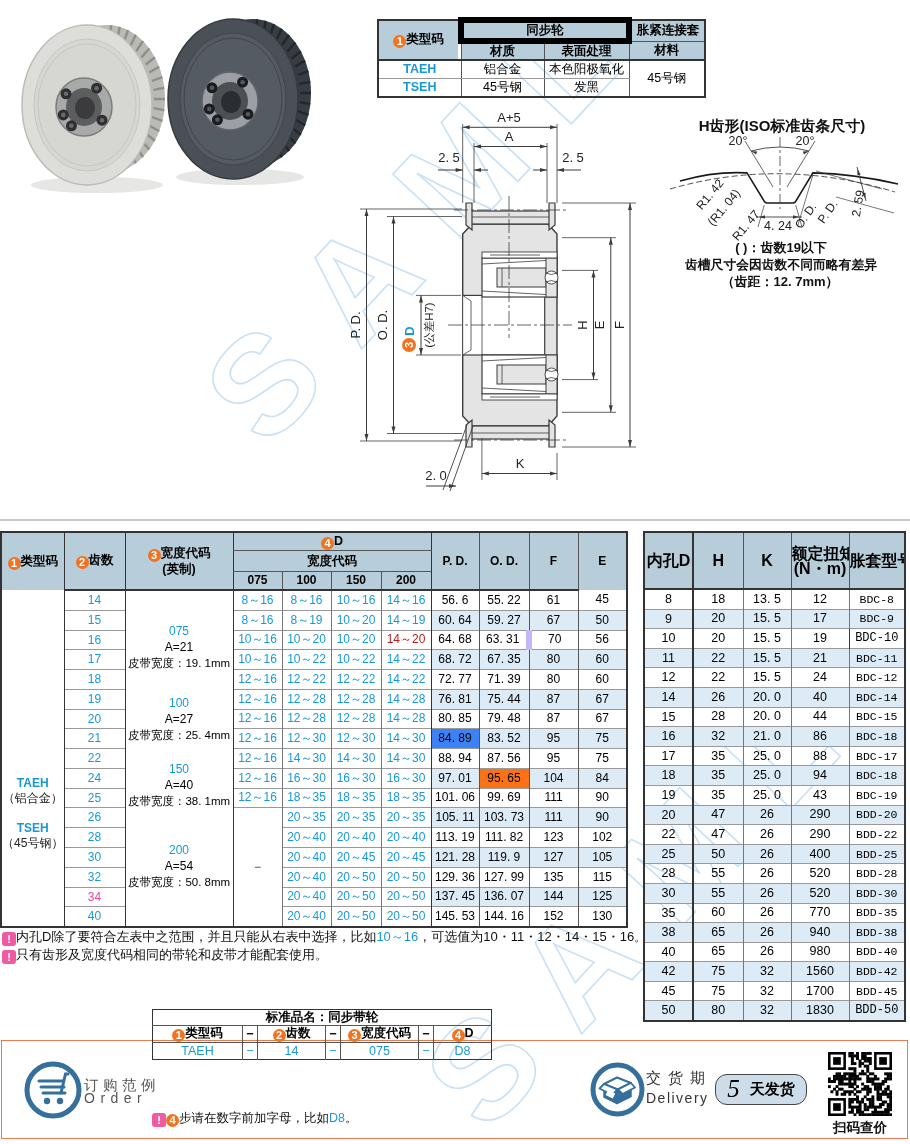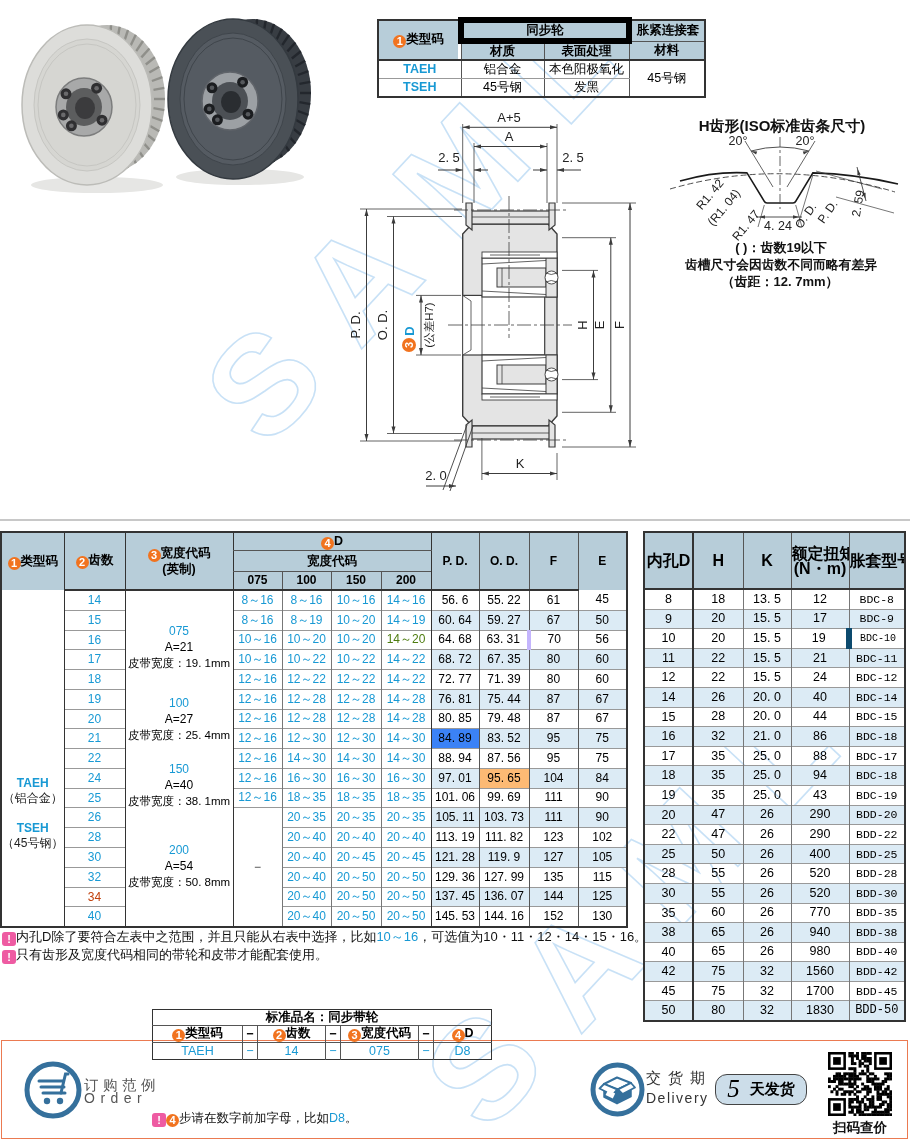--- a/index.html
+++ b/index.html
@@ -342,24 +342,24 @@
           <td style="border-top:1px solid #999;background:#dcebf5;border-left:1.5px solid #333">60. 64</td>
           <td style="border-top:1px solid #999;background:#dcebf5;border-left:1px solid #555">59. 27</td>
           <td style="border-top:1px solid #999;background:#dcebf5;border-left:1px solid #555">67</td>
           <td style="border-top:1px solid #999;background:#dcebf5;border-left:1px solid #555">50</td>
         </tr>
         <tr>
           <td style="border-top:1px solid #999;color:#1899d4;height:18.75px;line-height:18.75px;border-left:1.5px solid #333">16</td>
           <td style="border-top:1px solid #999;color:#1899d4;border-left:1.5px solid #333">10～16</td>
           <td style="border-top:1px solid #999;color:#1899d4;border-left:1px solid #777">10～20</td>
           <td style="border-top:1px solid #999;color:#1899d4;border-left:1px solid #777">10～20</td>
-          <td style="border-top:1px solid #999;color:#4d7c0f;border-left:1px solid #777">14～20</td>
+          <td style="border-top:1px solid #999;color:#b91c1c;border-left:1px solid #777">14～20</td>
           <td style="border-top:1px solid #999;border-left:1.5px solid #333">64. 68</td>
           <td style="border-top:1px solid #999;border-left:1px solid #555">63. 31</td>
-          <td style="border-top:1px solid #999;border-left:4px solid #c4b5fd">70</td>
+          <td style="border-top:1px solid #999;border-left:6px solid #c4b5fd">70</td>
           <td style="border-top:1px solid #999;border-left:1px solid #555">56</td>
         </tr>
         <tr>
           <td style="border-top:1px solid #999;color:#1899d4;height:18.75px;line-height:18.75px;border-left:1.5px solid #333">17</td>
           <td style="border-top:1px solid #999;color:#1899d4;border-left:1.5px solid #333">10～16</td>
           <td style="border-top:1px solid #999;color:#1899d4;border-left:1px solid #777">10～22</td>
           <td style="border-top:1px solid #999;color:#1899d4;border-left:1px solid #777">10～22</td>
           <td style="border-top:1px solid #999;color:#1899d4;border-left:1px solid #777">14～22</td>
           <td style="border-top:1px solid #999;background:#dcebf5;border-left:1.5px solid #333">68. 72</td>
           <td style="border-top:1px solid #999;background:#dcebf5;border-left:1px solid #555">67. 35</td>
@@ -421,21 +421,21 @@
           <td style="border-top:1px solid #999;border-left:1px solid #555">95</td>
           <td style="border-top:1px solid #999;border-left:1px solid #555">75</td>
         </tr>
         <tr>
           <td style="border-top:1px solid #999;color:#1899d4;height:18.75px;line-height:18.75px;border-left:1.5px solid #333">24</td>
           <td style="border-top:1px solid #999;color:#1899d4;border-left:1.5px solid #333">12～16</td>
           <td style="border-top:1px solid #999;color:#1899d4;border-left:1px solid #777">16～30</td>
           <td style="border-top:1px solid #999;color:#1899d4;border-left:1px solid #777">16～30</td>
           <td style="border-top:1px solid #999;color:#1899d4;border-left:1px solid #777">16～30</td>
           <td style="border-top:1px solid #999;background:#dcebf5;border-left:1.5px solid #333">97. 01</td>
-          <td style="border-top:1px solid #999;background:#fdba74;border-left:1px solid #555">95. 65</td>
+          <td style="border-top:1px solid #999;background:#f97316;border-left:1px solid #555">95. 65</td>
           <td style="border-top:1px solid #999;background:#dcebf5;border-left:1px solid #555">104</td>
           <td style="border-top:1px solid #999;background:#dcebf5;border-left:1px solid #555">84</td>
         </tr>
         <tr>
           <td style="border-top:1px solid #999;color:#1899d4;height:18.75px;line-height:18.75px;border-left:1.5px solid #333">25</td>
           <td style="border-top:1px solid #999;color:#1899d4;border-left:1.5px solid #333">12～16</td>
           <td style="border-top:1px solid #999;color:#1899d4;border-left:1px solid #777">18～35</td>
           <td style="border-top:1px solid #999;color:#1899d4;border-left:1px solid #777">18～35</td>
           <td style="border-top:1px solid #999;color:#1899d4;border-left:1px solid #777">18～35</td>
           <td style="border-top:1px solid #999;border-left:1.5px solid #333">101. 06</td>
@@ -478,21 +478,21 @@
           <td style="border-top:1px solid #999;color:#1899d4;height:18.75px;line-height:18.75px;border-left:1.5px solid #333">32</td>
           <td style="border-top:1px solid #999;color:#1899d4;border-left:1px solid #777">20～40</td>
           <td style="border-top:1px solid #999;color:#1899d4;border-left:1px solid #777">20～50</td>
           <td style="border-top:1px solid #999;color:#1899d4;border-left:1px solid #777">20～50</td>
           <td style="border-top:1px solid #999;border-left:1.5px solid #333">129. 36</td>
           <td style="border-top:1px solid #999;border-left:1px solid #555">127. 99</td>
           <td style="border-top:1px solid #999;border-left:1px solid #555">135</td>
           <td style="border-top:1px solid #999;border-left:1px solid #555">115</td>
         </tr>
         <tr>
-          <td style="border-top:1px solid #999;color:#c2410c;height:18.75px;line-height:18.75px;border-left:1.5px solid #333">34</td>
+          <td style="border-top:1px solid #999;color:#ec4899;height:18.75px;line-height:18.75px;border-left:1.5px solid #333">34</td>
           <td style="border-top:1px solid #999;color:#1899d4;border-left:1px solid #777">20～40</td>
           <td style="border-top:1px solid #999;color:#1899d4;border-left:1px solid #777">20～50</td>
           <td style="border-top:1px solid #999;color:#1899d4;border-left:1px solid #777">20～50</td>
           <td style="border-top:1px solid #999;background:#dcebf5;border-left:1.5px solid #333">137. 45</td>
           <td style="border-top:1px solid #999;background:#dcebf5;border-left:1px solid #555">136. 07</td>
           <td style="border-top:1px solid #999;background:#dcebf5;border-left:1px solid #555">144</td>
           <td style="border-top:1px solid #999;background:#dcebf5;border-left:1px solid #555">125</td>
         </tr>
         <tr>
           <td style="border-top:1px solid #999;border-bottom:2px solid #333;color:#1899d4;height:18.75px;line-height:18.75px;border-left:1.5px solid #333">40</td>
@@ -538,21 +538,21 @@
           <td style="background:#dcebf5;border-top:1px solid #999;border-left:2px solid #333">20</td>
           <td style="background:#dcebf5;border-top:1px solid #999;border-left:1px solid #777">15. 5</td>
           <td style="background:#dcebf5;border-top:1px solid #999;border-left:1px solid #777">17</td>
           <td style="background:#dcebf5;border-top:1px solid #999;border-left:1px solid #777;font-family:'Liberation Mono',monospace;font-size:11.5px">BDC-9</td>
         </tr>
         <tr>
           <td style="border-top:1px solid #999;height:18.6px;line-height:18.6px">10</td>
           <td style="border-top:1px solid #999;border-left:2px solid #333">20</td>
           <td style="border-top:1px solid #999;border-left:1px solid #777">15. 5</td>
           <td style="border-top:1px solid #999;border-left:1px solid #777">19</td>
-          <td style="border-top:1px solid #999;border-left:6px solid #0c4a6e;font-family:'Liberation Mono',monospace;font-size:10px">BDC-10</td>
+          <td style="border-top:1px solid #999;border-left:1px solid #0c4a6e;font-family:'Liberation Mono',monospace;font-size:12px">BDC-10</td>
         </tr>
         <tr>
           <td style="background:#dcebf5;border-top:1px solid #999;height:18.6px;line-height:18.6px">11</td>
           <td style="background:#dcebf5;border-top:1px solid #999;border-left:2px solid #333">22</td>
           <td style="background:#dcebf5;border-top:1px solid #999;border-left:1px solid #777">15. 5</td>
           <td style="background:#dcebf5;border-top:1px solid #999;border-left:1px solid #777">21</td>
           <td style="background:#dcebf5;border-top:1px solid #999;border-left:1px solid #777;font-family:'Liberation Mono',monospace;font-size:11.5px">BDC-11</td>
         </tr>
         <tr>
           <td style="border-top:1px solid #999;height:18.6px;line-height:18.6px">12</td>

